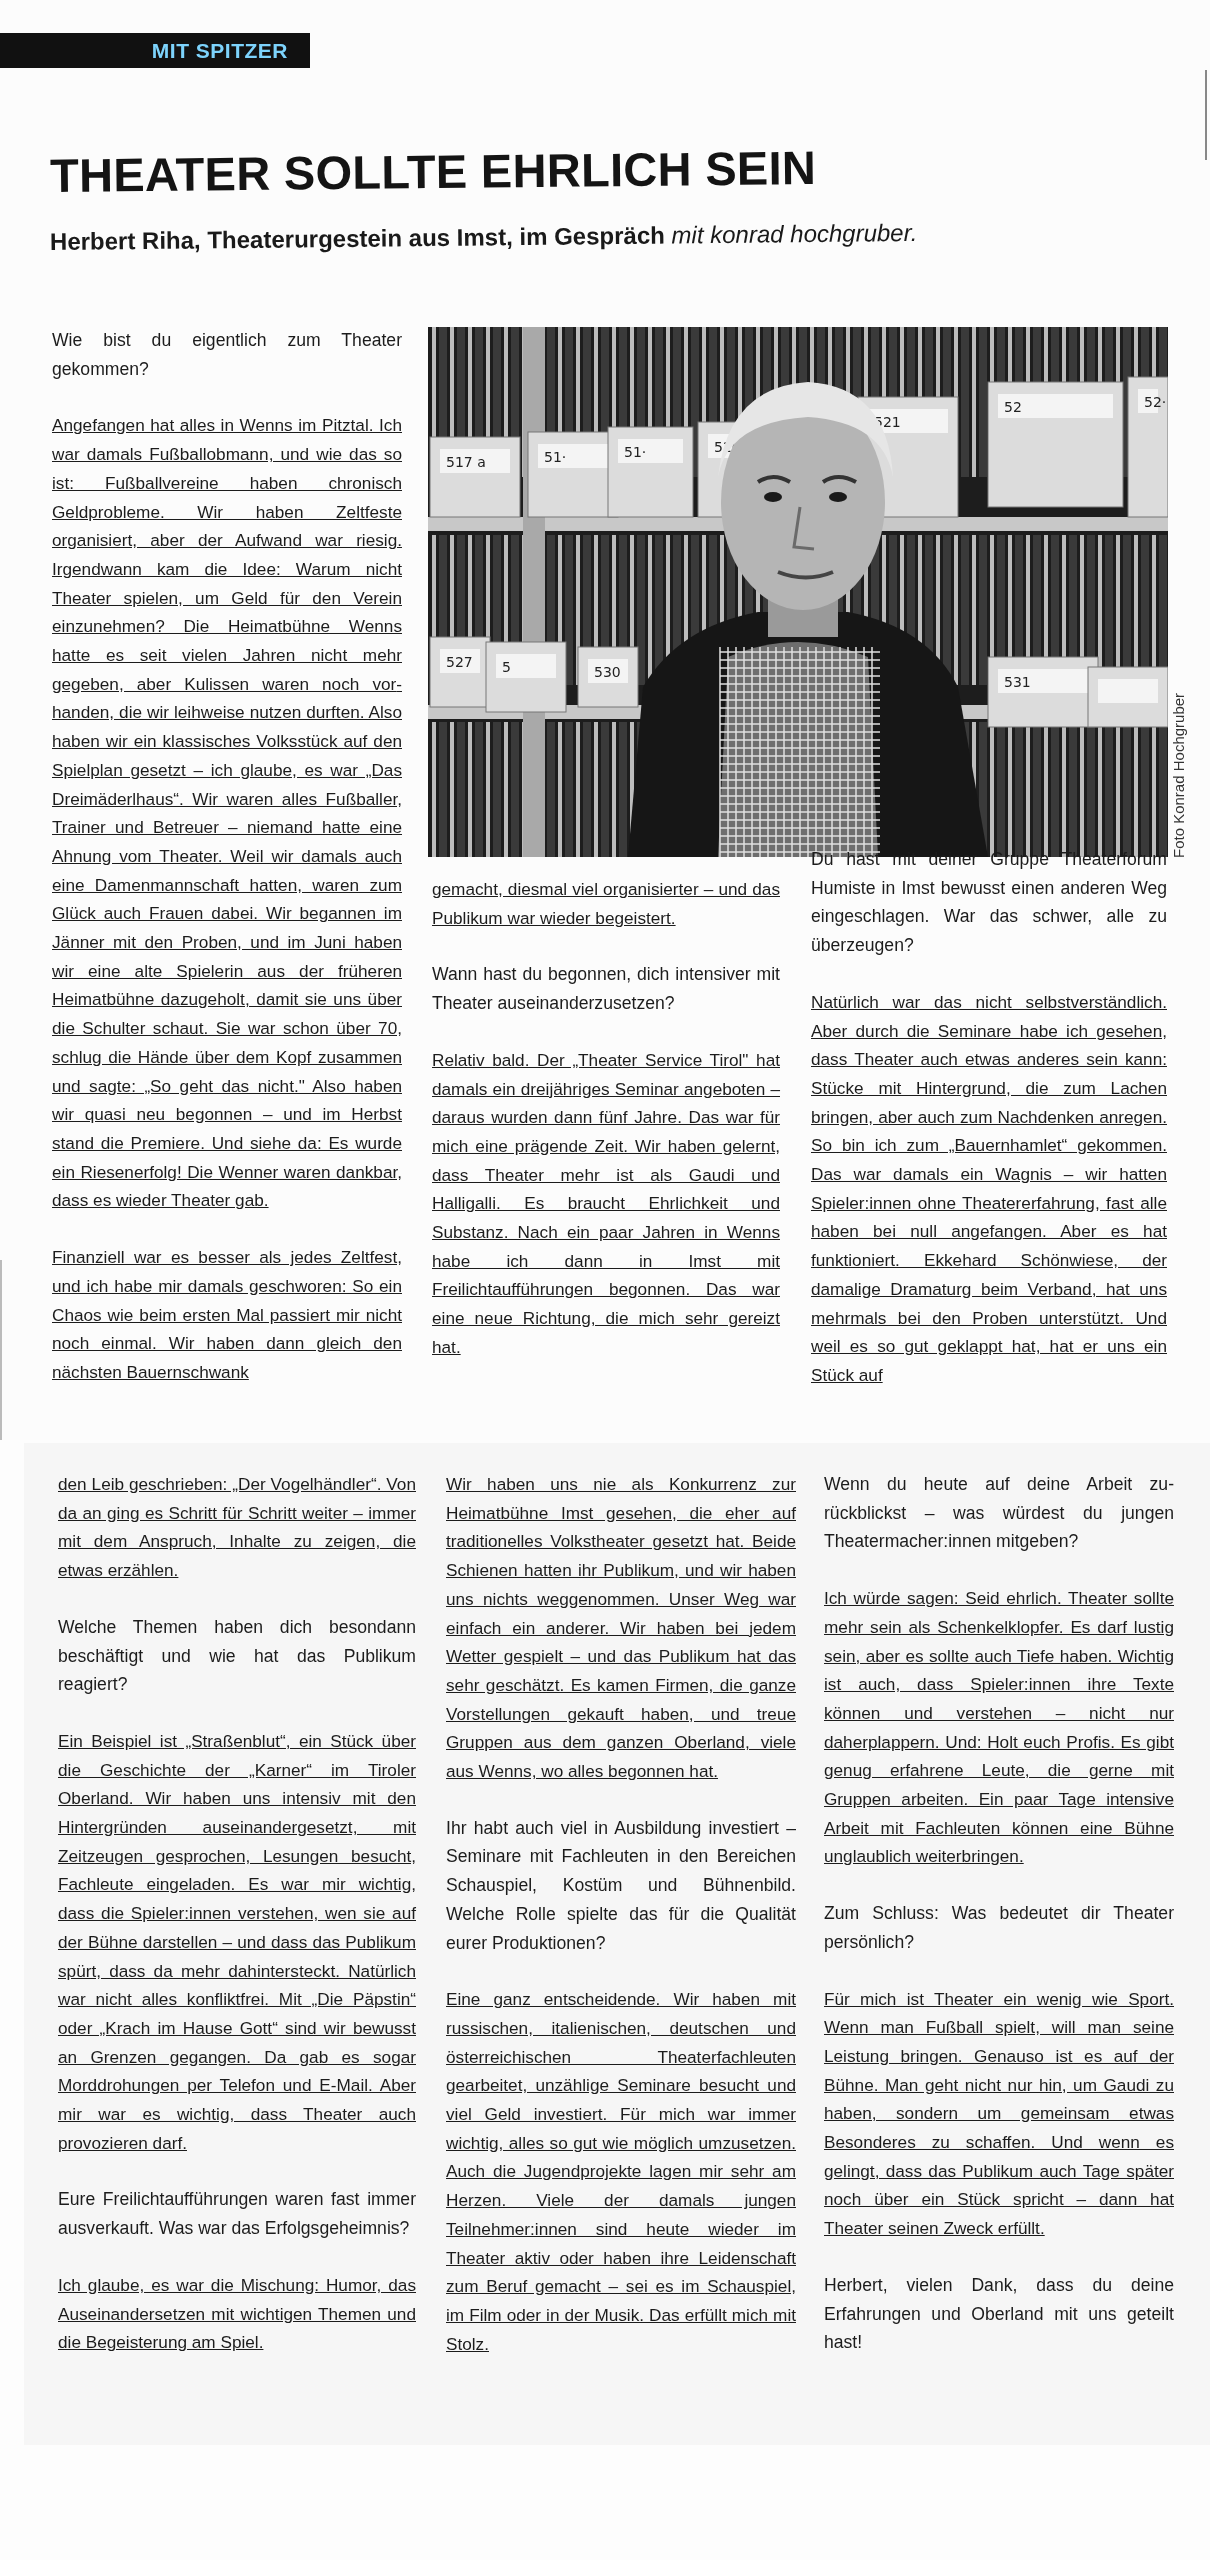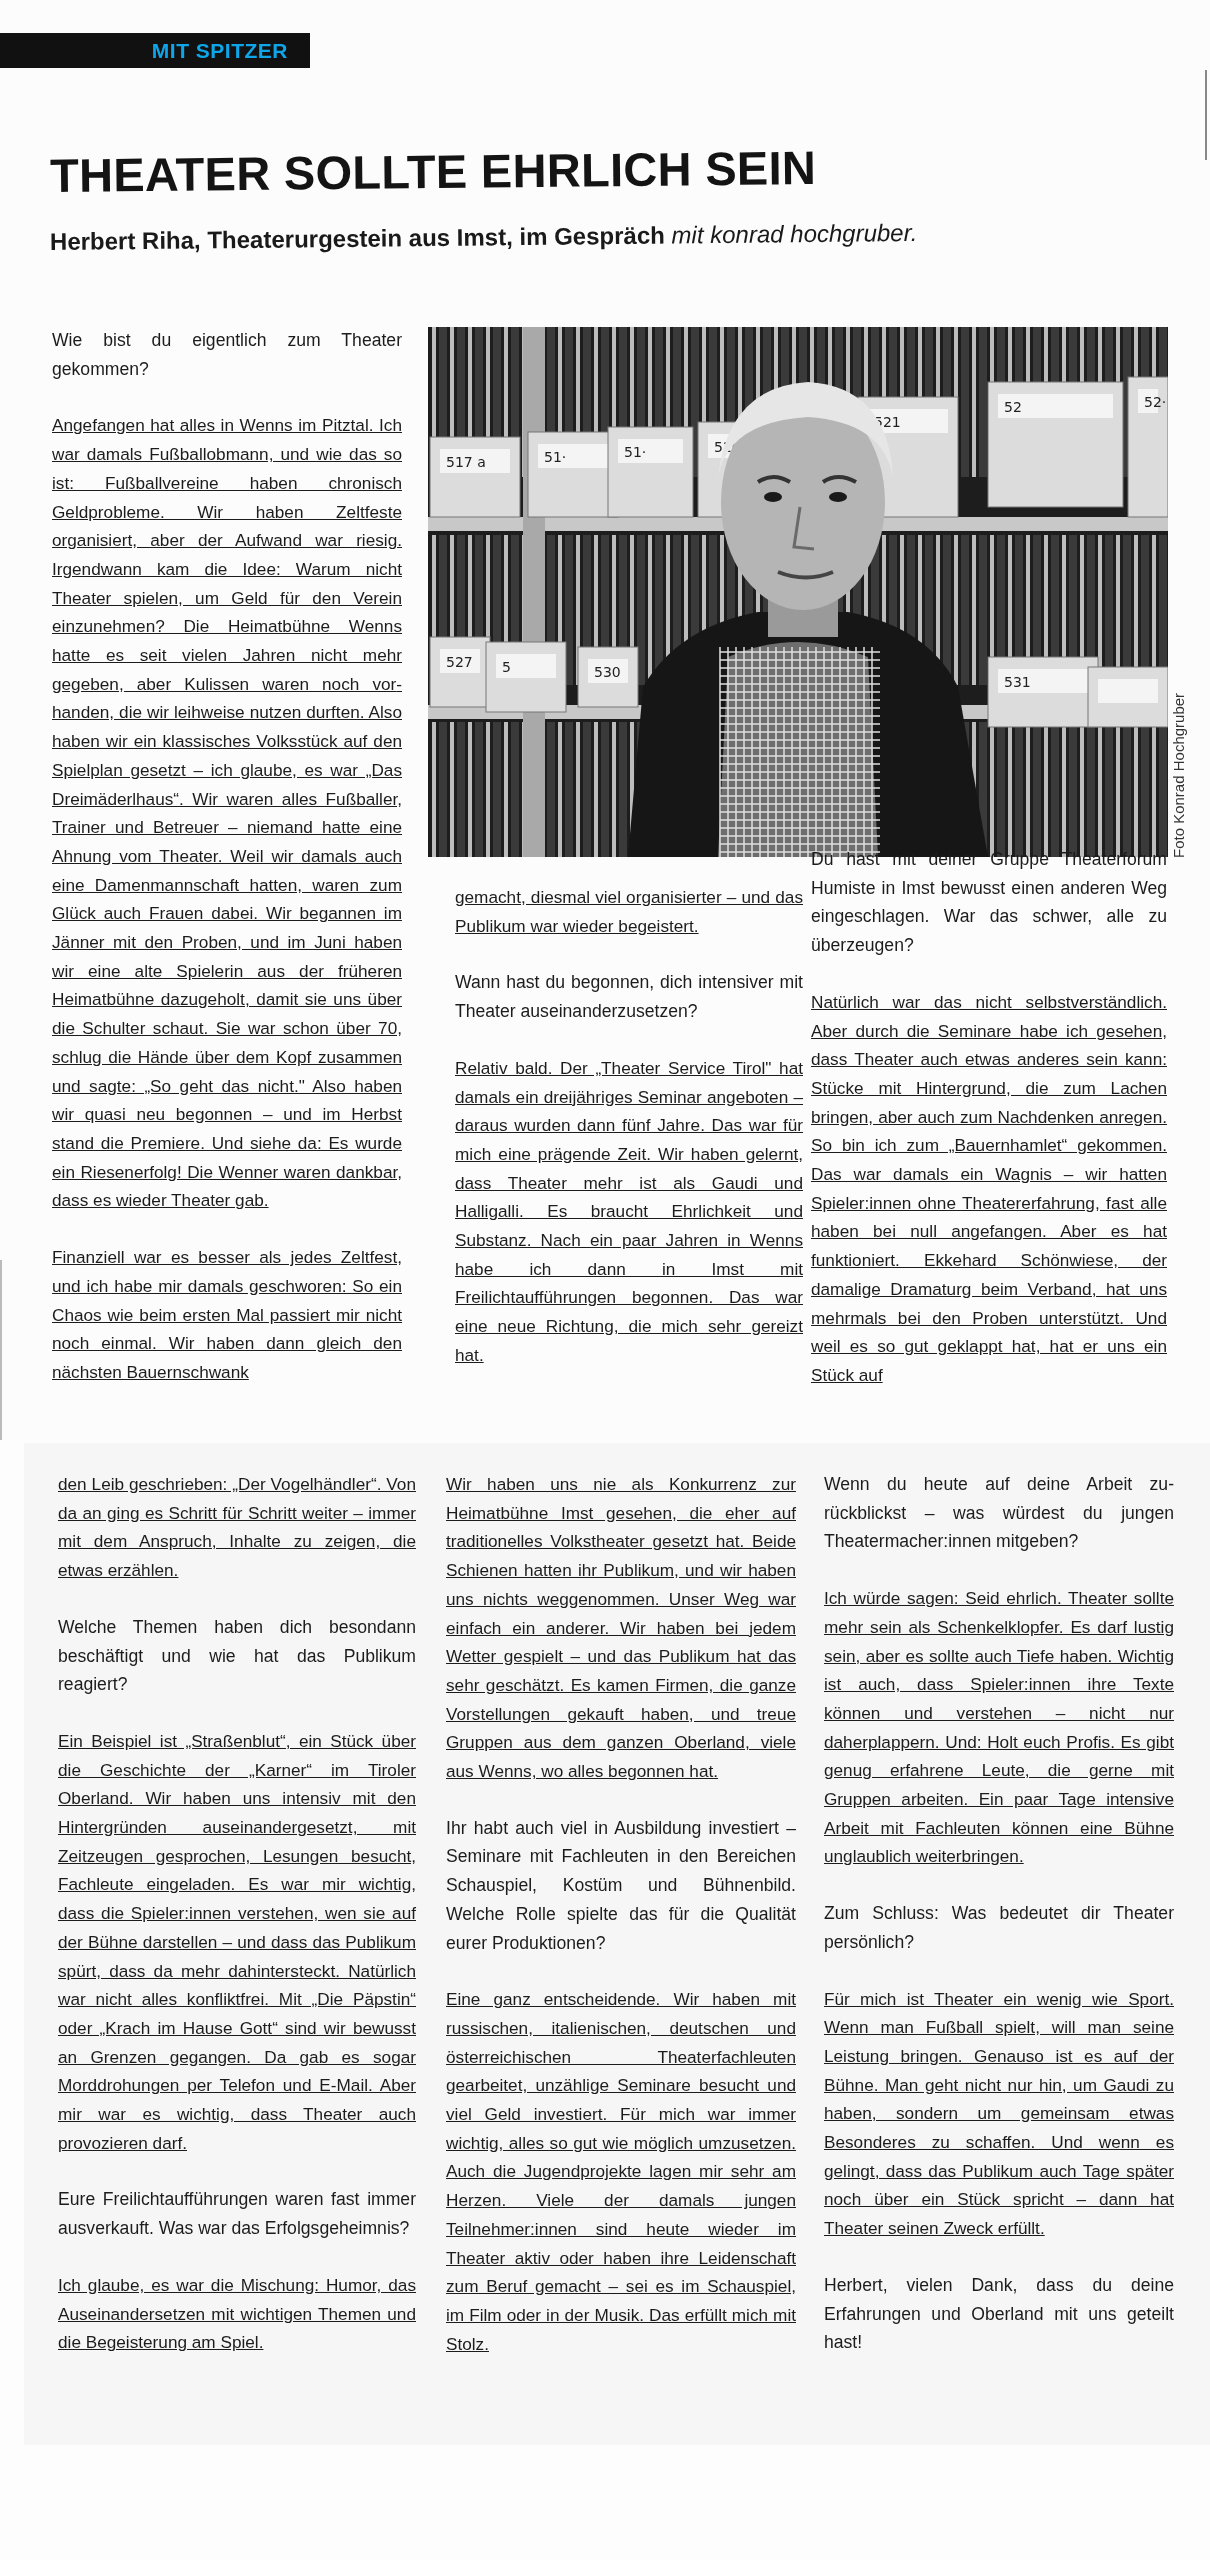--- a/index.html
+++ b/index.html
@@ -8,21 +8,21 @@
     background: #fdfdfd; color: #1c1c1c;
     font-family: "Liberation Sans", "DejaVu Sans", sans-serif;
   }
   .page-top { position: absolute; left: 0; top: 0; width: 1210px; height: 1440px; background: #fcfcfc; }
   .page-bottom { position: absolute; left: 24px; top: 1443px; width: 1186px; height: 1002px; background: #f6f6f6; }
   .right-rule { position: absolute; left: 1205px; top: 70px; width: 2px; height: 90px; background: #888; }
   .left-rule { position: absolute; left: 0; top: 1260px; width: 2px; height: 180px; background: #bbb; }
 
   .banner {
     position: absolute; left: 0; top: 33px; width: 310px; height: 35px; background: #111;
-    color: #0ea5e9; font-weight: bold; font-size: 21px; line-height: 35px;
+    color: #7dd3fc; font-weight: bold; font-size: 21px; line-height: 35px;
     text-align: right; box-sizing: border-box; padding-right: 22px; letter-spacing: 0.5px;
   }
   .headline {
     position: absolute; left: 50px; top: 148px; margin: 0;
     font-size: 47px; font-weight: bold; letter-spacing: 0.3px; color: #141414;
     transform: rotate(-0.6deg); transform-origin: left center;
   }
   .subhead {
     position: absolute; left: 50px; top: 228px; margin: 0;
     font-size: 24px; font-weight: bold; color: #1a1a1a;
@@ -30,21 +30,21 @@
   }
   .subhead .byline { font-weight: normal; font-style: italic; }
 
   .col { position: absolute; font-size: 17.2px; line-height: 28.7px; text-align: justify; hyphens: manual; }
   .col p { margin: 0; }
   .col .q { font-weight: normal; font-size: 17.6px; margin-bottom: 28px; }
   .col .a { margin-bottom: 28px; text-decoration: underline; }
   .col .tight { margin-bottom: 0; }
 
   #c1 { left: 52px; top: 326px; width: 350px; }
-  #c2 { left: 455px; top: 875px; width: 348px; margin-top: 8px; }
+  #c2 { left: 432px; top: 875px; width: 348px; }
   #c3 { left: 811px; top: 845px; width: 356px; }
   #c4 { left: 58px; top: 1470px; width: 358px; }
   #c5 { left: 446px; top: 1470px; width: 350px; }
   #c6 { left: 824px; top: 1470px; width: 350px; }
 
   .photo {
     position: absolute; left: 428px; top: 327px; width: 740px; height: 530px;
     background: #2a2a2a; overflow: hidden;
   }
   .photo svg { display: block; }

